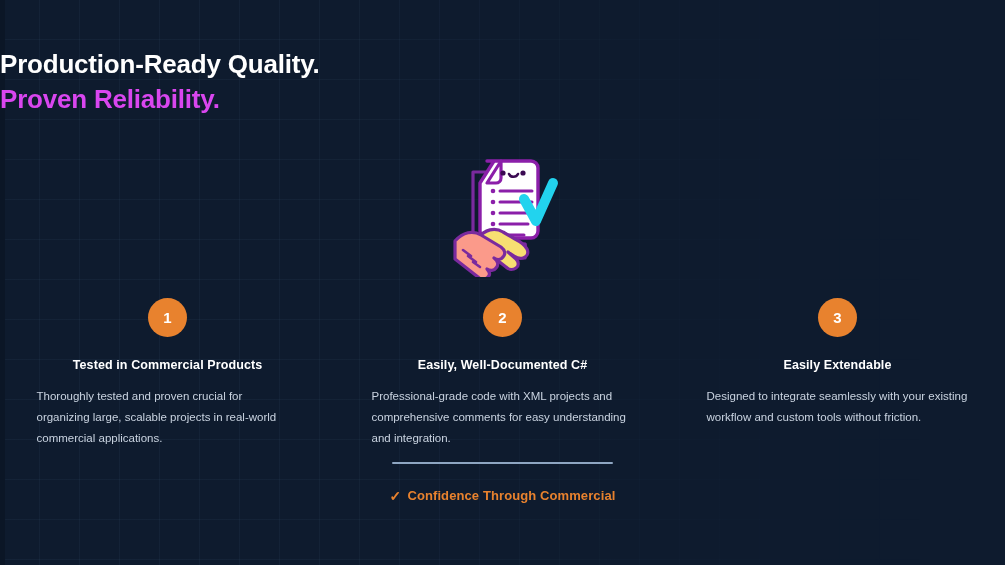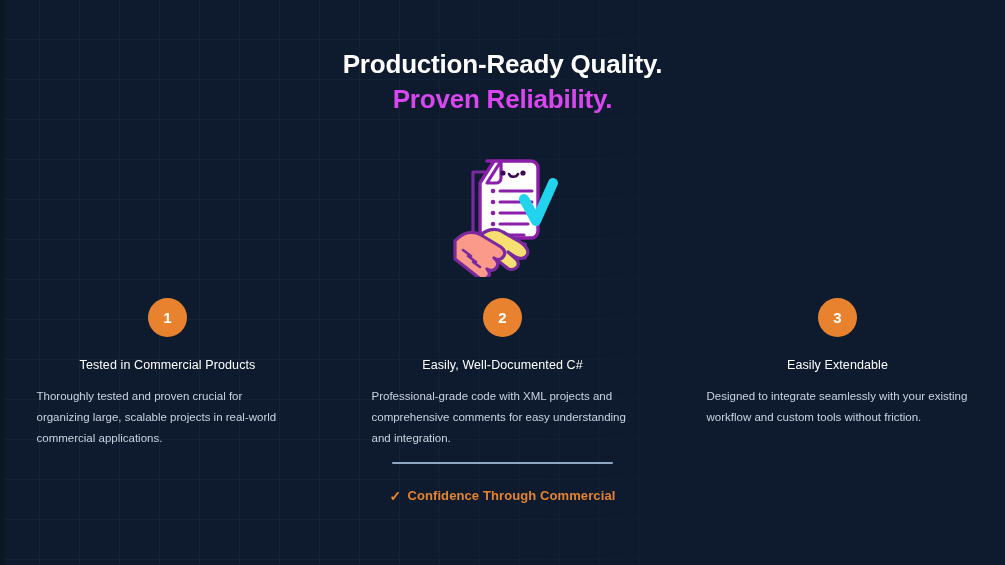--- a/index.html
+++ b/index.html
@@ -45,21 +45,20 @@
     height: 565px;
     z-index: 2;
   }
 
   
   #heading-block {
     position: absolute;
     top: 47px;
     left: 0;
     width: 1005px;
-    text-align: center;
   }
   #headline-primary {
     font-size: 26px;
     font-weight: bold;
     color: #ffffff;
     letter-spacing: -0.2px;
     line-height: 34px;
   }
   #headline-accent {
     font-size: 26px;
@@ -104,21 +103,21 @@
     font-size: 15px;
     font-weight: bold;
     display: flex;
     align-items: center;
     justify-content: center;
     line-height: 1;
   }
   .feature-title {
     margin-top: 21px;
     font-size: 12.5px;
-    font-weight: normal;
+    font-weight: bold;
     color: #ffffff;
     text-align: center;
     letter-spacing: 0.1px;
   }
   .feature-desc {
     margin-top: 14px;
     font-size: 11.5px;
     color: #c9d3e0;
     text-align: left;
     line-height: 21px;

